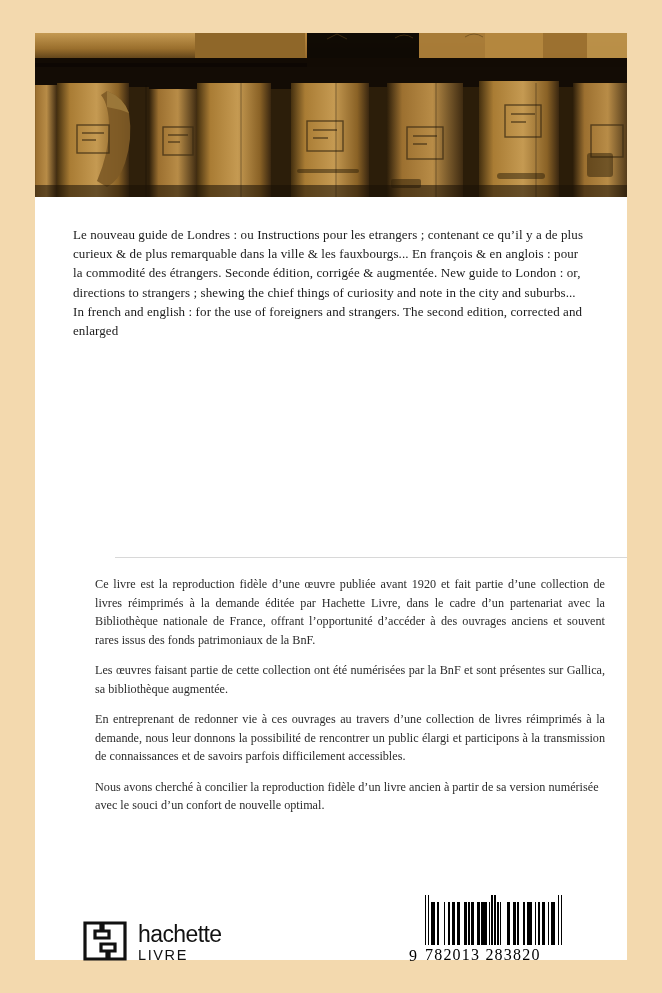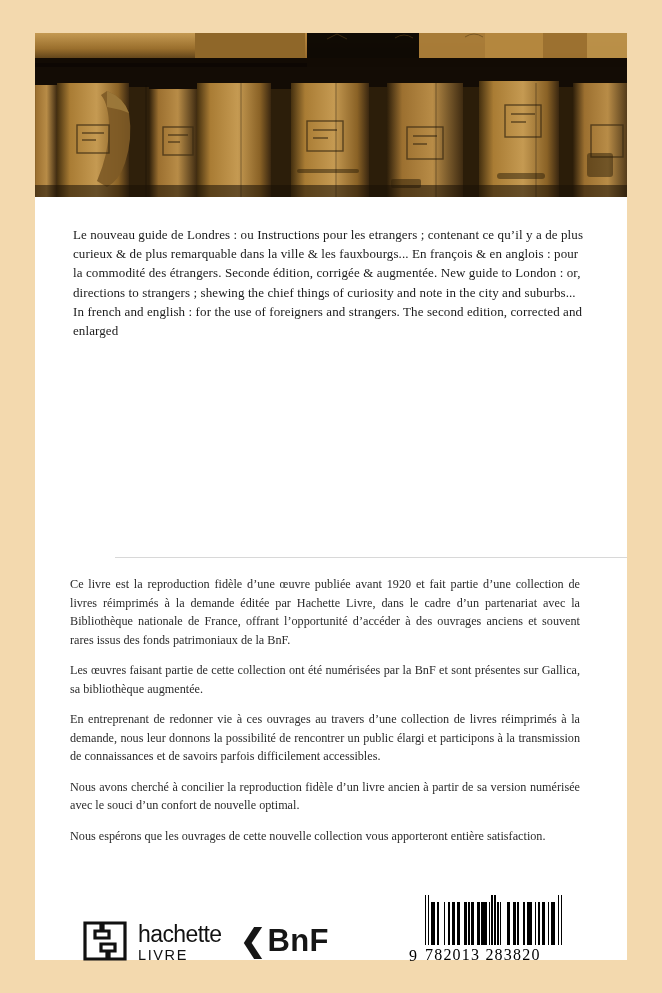--- a/index.html
+++ b/index.html
@@ -65,21 +65,21 @@
     position: absolute;
     top: 524px;
     left: 40px;
     width: 512px;
   }
 
   
   #blurb {
     position: absolute;
     top: 542px;
-    left: 35px;
+    left: 60px;
     width: 510px;
   }
   #blurb p {
     font-family: "Liberation Serif", serif;
     font-size: 12.2px;
     line-height: 1.52;
     color: #2b2b2b;
     text-align: justify;
     margin: 0 0 12px 0;
   }
@@ -318,40 +318,36 @@
       <p id="book-title">Le nouveau guide de Londres : ou Instructions pour les etrangers ; contenant ce qu’il y a de plus curieux &amp; de plus remarquable dans la ville &amp; les fauxbourgs... En françois &amp; en anglois : pour la commodité des étrangers. Seconde édition, corrigée &amp; augmentée. New guide to London : or, directions to strangers ; shewing the chief things of curiosity and note in the city and suburbs... In french and english : for the use of foreigners and strangers. The second edition, corrected and enlarged</p>
     </div>
 
     <div id="separator"></div>
 
     <div id="blurb">
       <p>Ce livre est la reproduction fidèle d’une œuvre publiée avant 1920 et fait partie d’une collection de livres réimprimés à la demande éditée par Hachette Livre, dans le cadre d’un partenariat avec la Bibliothèque nationale de France, offrant l’opportunité d’accéder à des ouvrages anciens et souvent rares issus des fonds patrimoniaux de la BnF.</p>
       <p>Les œuvres faisant partie de cette collection ont été numérisées par la BnF et sont présentes sur Gallica, sa bibliothèque augmentée.</p>
       <p>En entreprenant de redonner vie à ces ouvrages au travers d’une collection de livres réimprimés à la demande, nous leur donnons la possibilité de rencontrer un public élargi et participons à la transmission de connaissances et de savoirs parfois difficilement accessibles.</p>
       <p>Nous avons cherché à concilier la reproduction fidèle d’un livre ancien à partir de sa version numérisée avec le souci d’un confort de nouvelle optimal.</p>
-      <p>Nous espérons que les ouvrages de cette nouvelle collection vous apporteront entière satisfaction.</p>
     </div>
 
     <div id="footer">
 
       <div id="logo-hachette" class="logo-wrap">
         <span class="mark">
           <svg width="44" height="40" viewBox="0 0 44 40">
             <path d="M2 2 H18 V10 H12 V17 H26 V10 H20 V2 H42 V38 H26 V30 H32 V23 H18 V30 H24 V38 H2 Z" fill="none" stroke="#111" stroke-width="3.2" stroke-linejoin="miter"></path>
           </svg>
         </span>
         <span class="words">
           <span class="w1">hachette</span>
           <span class="w2">LIVRE</span>
         </span>
       </div>
 
-      <div id="logo-bnf" class="logo-wrap">
-        <span class="bnf-text"><span class="brk">❮</span><span>BnF</span></span>
-      </div>
 
 
       <div id="barcode" class="logo-wrap">
         <div class="bars" id="bars">
             <div class="bar" style="width: 1.45px; height: 50px; background: rgb(0, 0, 0);"></div>
             <div class="bar" style="width: 1.45px; height: 50px; background: transparent;"></div>
             <div class="bar" style="width: 1.45px; height: 50px; background: rgb(0, 0, 0);"></div>
             <div class="bar" style="width: 1.45px; height: 43px; background: transparent;"></div>
             <div class="bar" style="width: 4.35px; height: 43px; background: rgb(0, 0, 0);"></div>
             <div class="bar" style="width: 1.45px; height: 43px; background: transparent;"></div>

